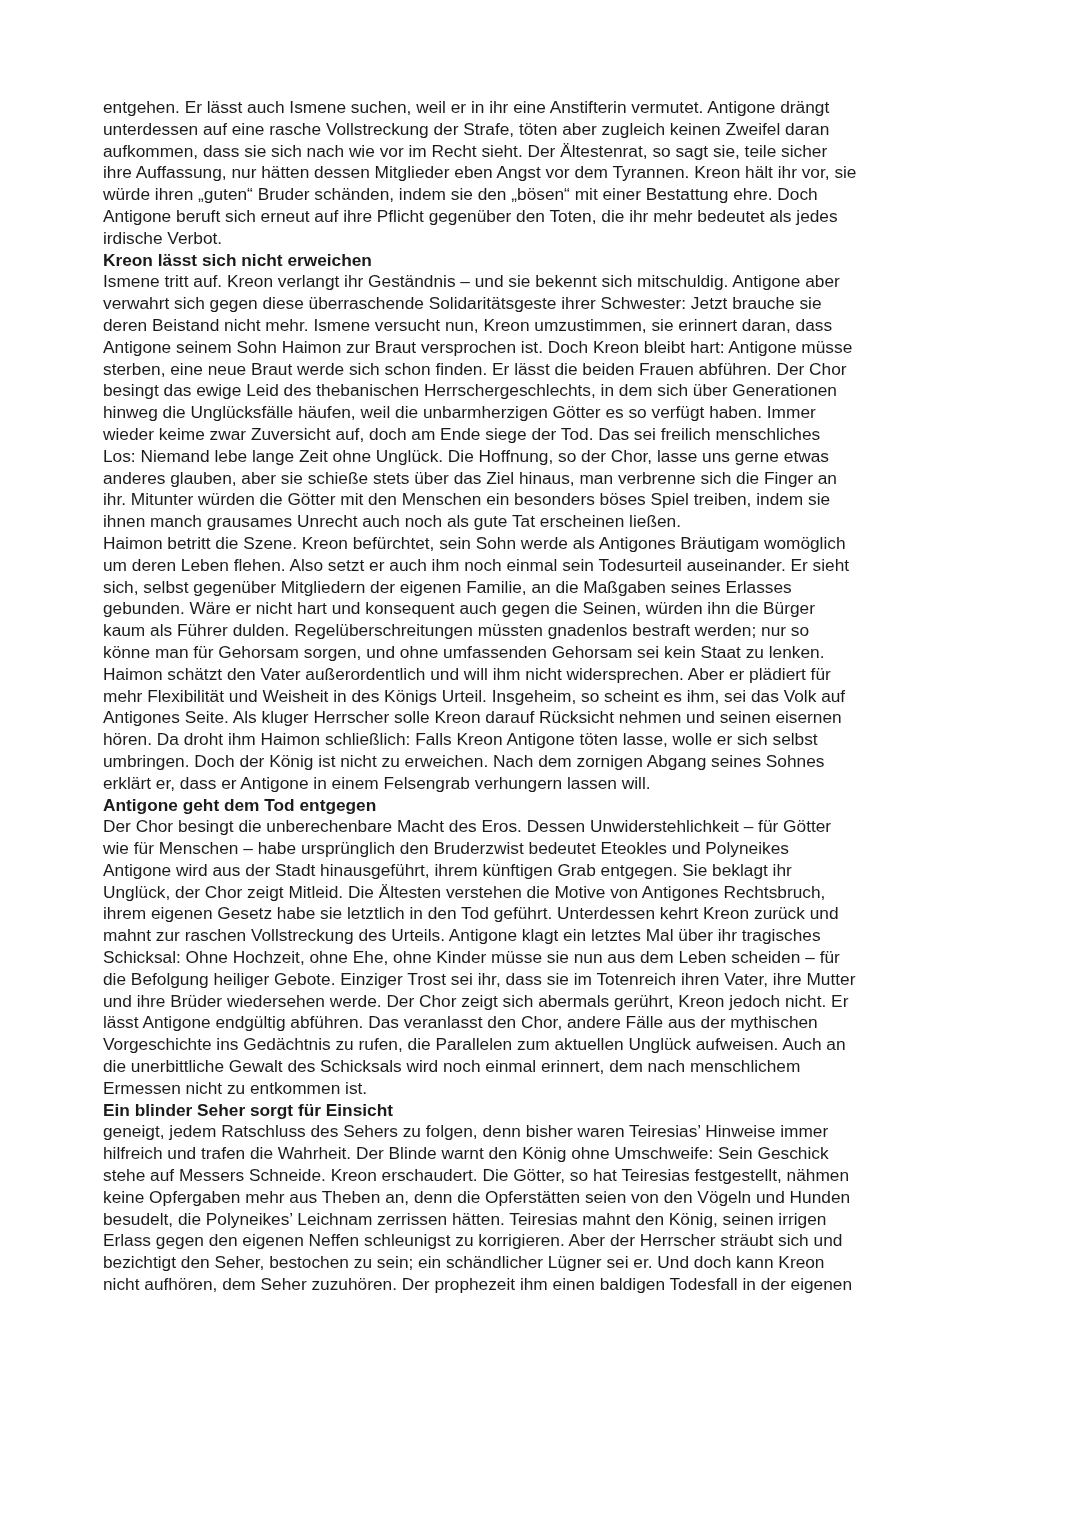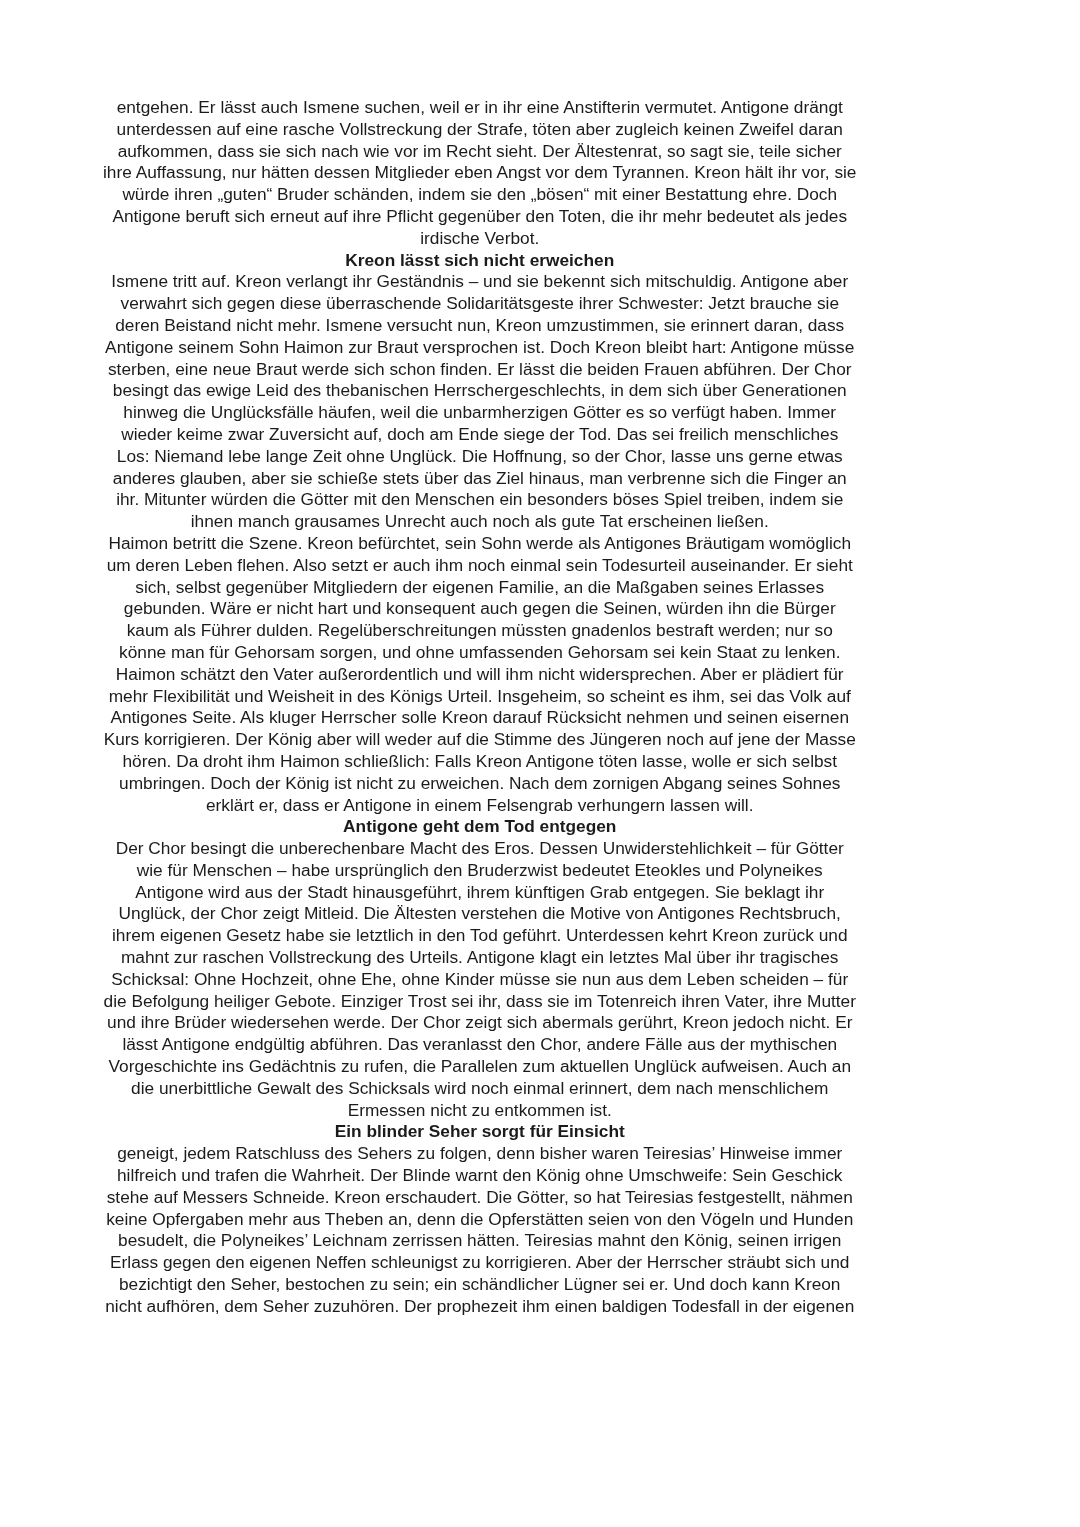--- a/index.html
+++ b/index.html
@@ -7,21 +7,20 @@
     margin: 0;
     padding: 0;
     background: #ffffff;
   }
   .page {
     position: relative;
     width: 1080px;
     height: 1527px;
     background: #ffffff;
     overflow: hidden;
-    text-align: center;
   }
   .doc-text {
     position: absolute;
     left: 103px;
     top: 97px;
     font-family: "Liberation Sans", sans-serif;
     font-size: 17.3px;
     line-height: 21.8px;
     color: #1b1b1b;
     font-weight: 400;
@@ -62,21 +61,20 @@
       <div class="line">ihnen manch grausames Unrecht auch noch als gute Tat erscheinen ließen.</div>
       <div class="line">Haimon betritt die Szene. Kreon befürchtet, sein Sohn werde als Antigones Bräutigam womöglich</div>
       <div class="line">um deren Leben flehen. Also setzt er auch ihm noch einmal sein Todesurteil auseinander. Er sieht</div>
       <div class="line">sich, selbst gegenüber Mitgliedern der eigenen Familie, an die Maßgaben seines Erlasses</div>
       <div class="line">gebunden. Wäre er nicht hart und konsequent auch gegen die Seinen, würden ihn die Bürger</div>
       <div class="line">kaum als Führer dulden. Regelüberschreitungen müssten gnadenlos bestraft werden; nur so</div>
       <div class="line">könne man für Gehorsam sorgen, und ohne umfassenden Gehorsam sei kein Staat zu lenken.</div>
       <div class="line">Haimon schätzt den Vater außerordentlich und will ihm nicht widersprechen. Aber er plädiert für</div>
       <div class="line">mehr Flexibilität und Weisheit in des Königs Urteil. Insgeheim, so scheint es ihm, sei das Volk auf</div>
       <div class="line">Antigones Seite. Als kluger Herrscher solle Kreon darauf Rücksicht nehmen und seinen eisernen</div>
-      <div class="line">Kurs korrigieren. Der König aber will weder auf die Stimme des Jüngeren noch auf jene der Masse</div>
       <div class="line">hören. Da droht ihm Haimon schließlich: Falls Kreon Antigone töten lasse, wolle er sich selbst</div>
       <div class="line">umbringen. Doch der König ist nicht zu erweichen. Nach dem zornigen Abgang seines Sohnes</div>
       <div class="line">erklärt er, dass er Antigone in einem Felsengrab verhungern lassen will.</div>
       <div class="line heading">Antigone geht dem Tod entgegen</div>
       <div class="line">Der Chor besingt die unberechenbare Macht des Eros. Dessen Unwiderstehlichkeit – für Götter</div>
       <div class="line">wie für Menschen – habe ursprünglich den Bruderzwist bedeutet Eteokles und Polyneikes</div>
       <div class="line">Antigone wird aus der Stadt hinausgeführt, ihrem künftigen Grab entgegen. Sie beklagt ihr</div>
       <div class="line">Unglück, der Chor zeigt Mitleid. Die Ältesten verstehen die Motive von Antigones Rechtsbruch,</div>
       <div class="line">ihrem eigenen Gesetz habe sie letztlich in den Tod geführt. Unterdessen kehrt Kreon zurück und</div>
       <div class="line">mahnt zur raschen Vollstreckung des Urteils. Antigone klagt ein letztes Mal über ihr tragisches</div>

